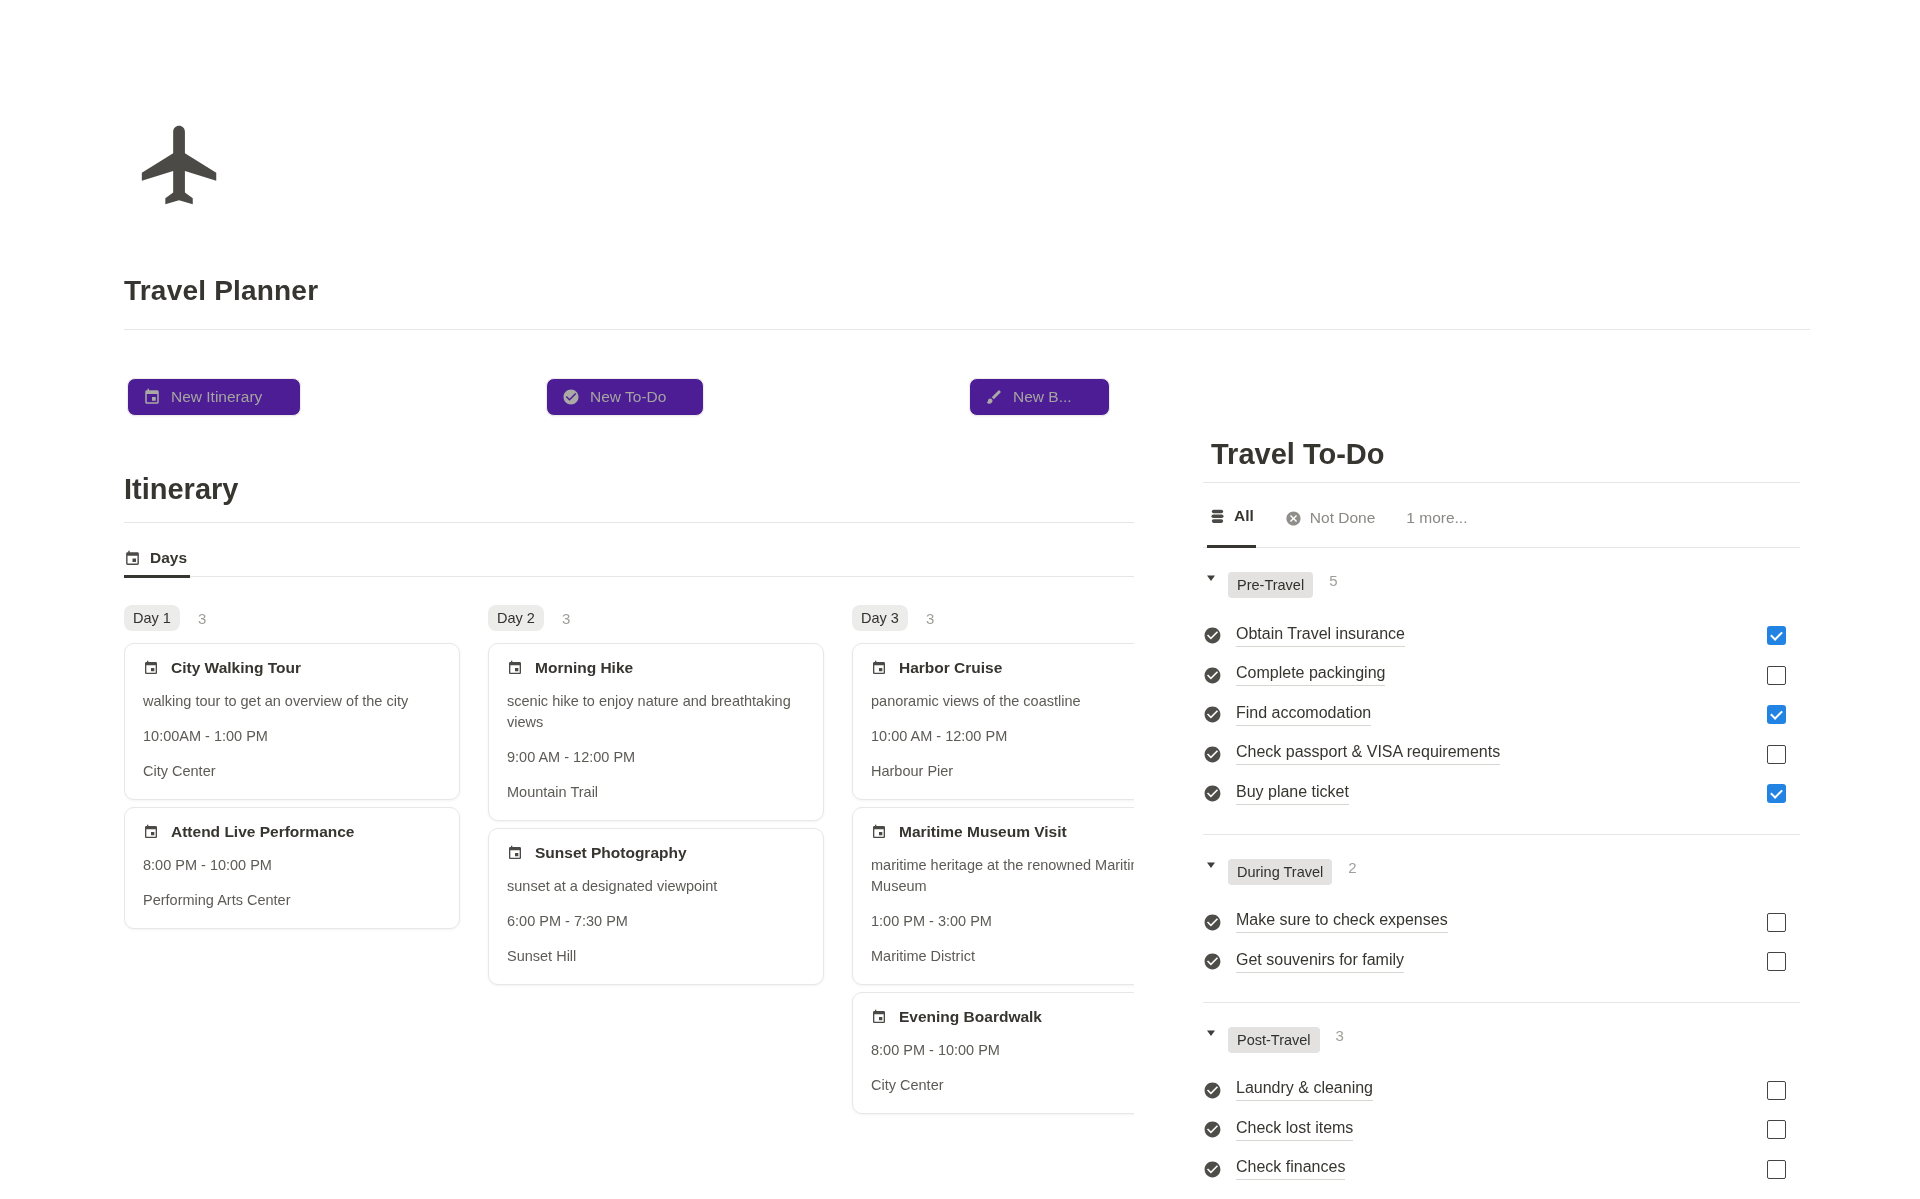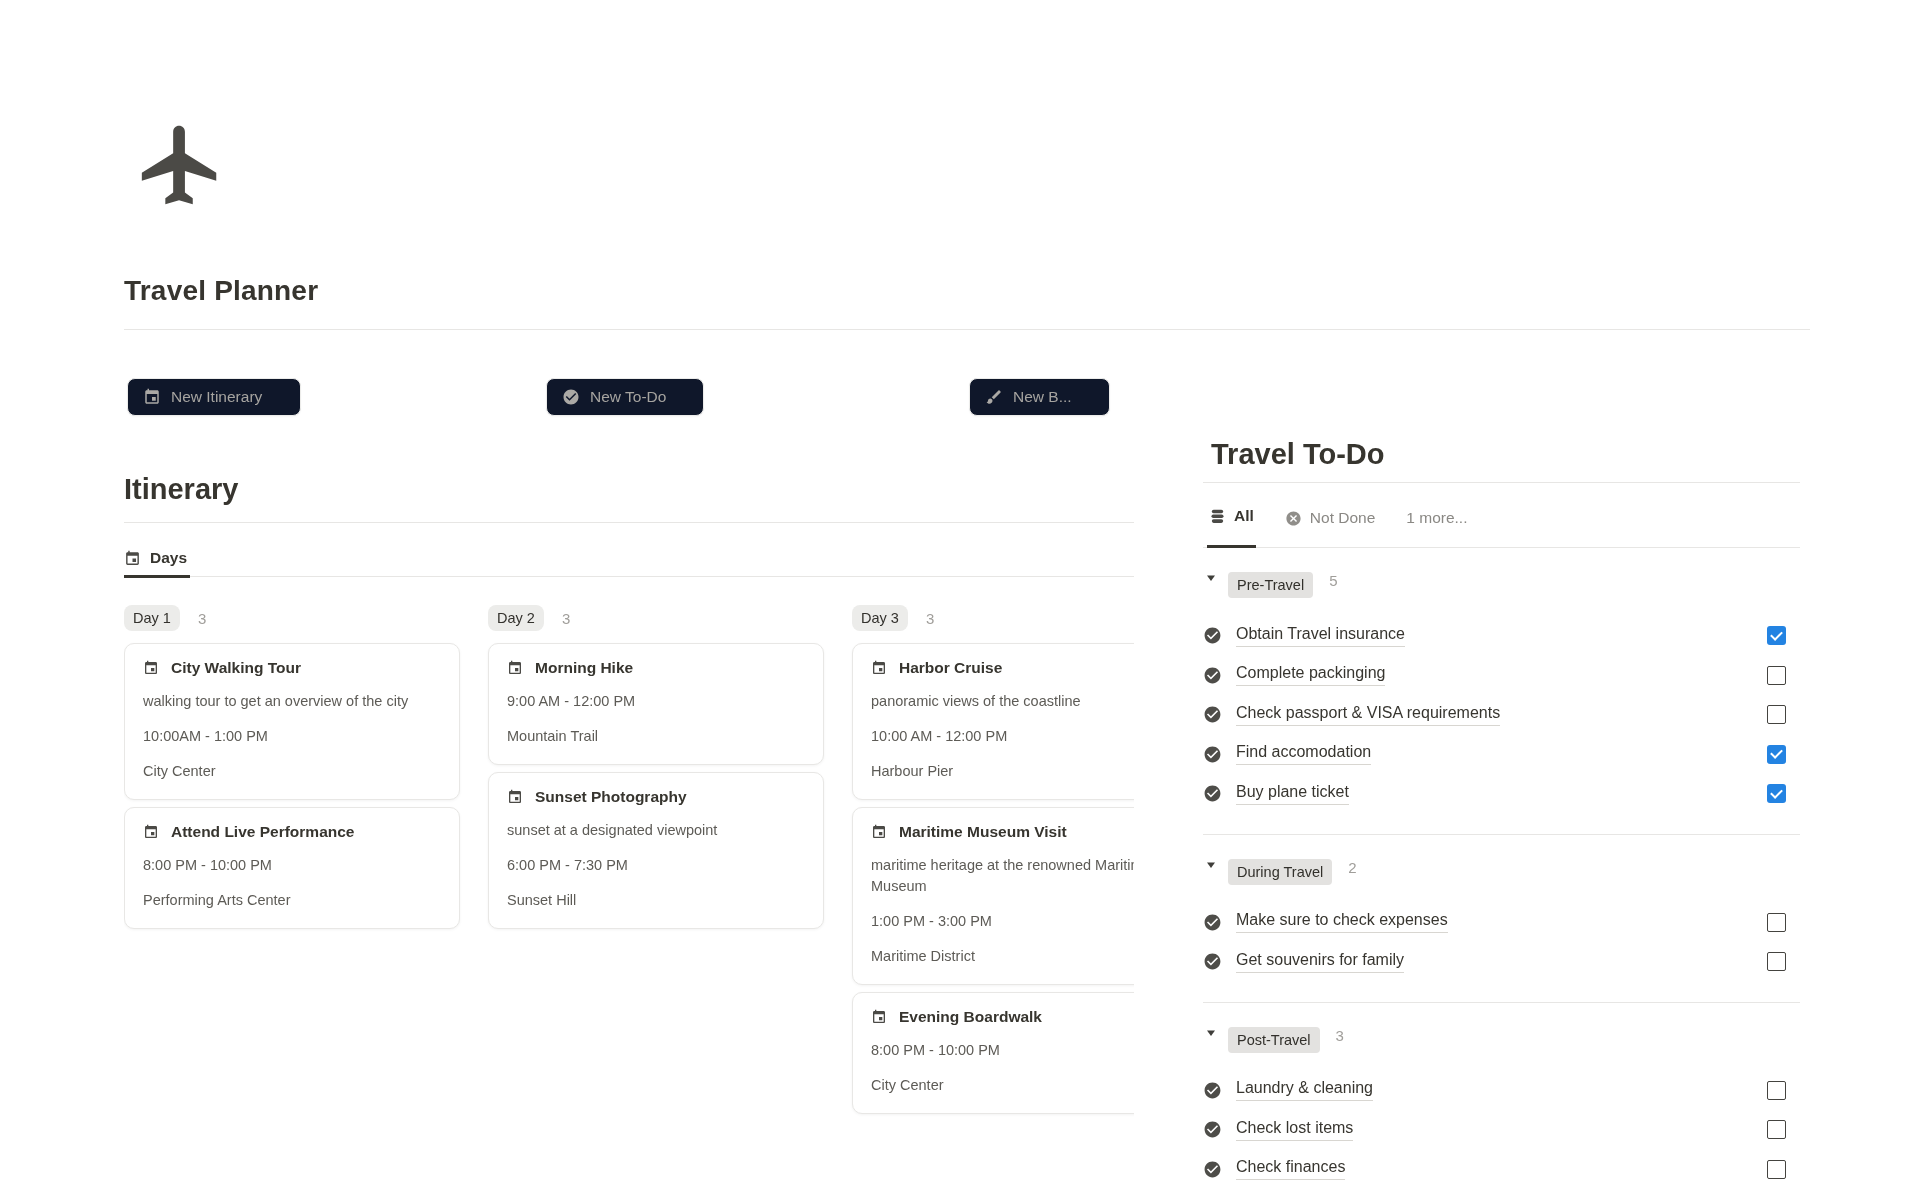--- a/index.html
+++ b/index.html
@@ -26,21 +26,21 @@
   svg{display:block;}
 
   
   .page-icon{position:absolute;left:134px;top:118px;width:94px;height:94px;}
   .page-icon svg{width:94px;height:94px;fill:var(--icon-dark);}
   .page-title{position:absolute;left:124px;top:248px;font-size:28px;line-height:48px;font-weight:700;color:var(--text);letter-spacing:.2px;}
   .top-divider{position:absolute;left:124px;top:329px;width:1686px;height:1px;background:var(--divider);}
 
   
   .action-btn{
-    position:absolute;top:378px;height:38px;background:#0f172a;
+    position:absolute;top:378px;height:38px;background:#4c1d95;
     border:1px solid #ececea;border-radius:8px;
     box-shadow:0 1px 2px rgba(15,15,15,.04);
     display:flex;align-items:center;gap:10px;padding:0 15px;
     color:#a6a4a0;font-size:15.5px;cursor:pointer;white-space:nowrap;
   }
   .action-btn svg{width:18px;height:18px;fill:#aba9a5;flex:none;}
   #btn-new-itinerary{left:127px;width:174px;}
   #btn-new-todo{left:546px;width:158px;}
   #btn-new-b{left:969px;width:141px;}
 
@@ -208,20 +208,21 @@
       <span class="col-count">3</span>
     </div>
     <div>
   <div class="card">
     <div class="card-title">
       <svg>
                 <use href="#i-calendar"></use>
               </svg>
       <span>Morning Hike</span>
     </div>
+    <div class="card-field">scenic hike to enjoy nature and breathtaking views</div>
     <div class="card-field">9:00 AM - 12:00 PM</div>
     <div class="card-field">Mountain Trail</div>
   </div>
 
 
   <div class="card">
     <div class="card-title">
       <svg>
                 <use href="#i-calendar"></use>
               </svg>
@@ -333,34 +334,34 @@
     <span class="spacer"></span>
     <span class="cb unchecked"></span>
   </div>
 
   <div class="todo-row">
     <span class="bullet">
               <svg>
                 <use href="#i-check-circle"></use>
               </svg>
             </span>
+    <span class="todo-label">Find accomodation</span>
+    <span class="spacer"></span>
+    <span class="cb checked"></span>
+  </div>
+
+  <div class="todo-row">
+    <span class="bullet">
+              <svg>
+                <use href="#i-check-circle"></use>
+              </svg>
+            </span>
     <span class="todo-label">Check passport &amp; VISA requirements</span>
     <span class="spacer"></span>
     <span class="cb unchecked"></span>
-  </div>
-
-  <div class="todo-row">
-    <span class="bullet">
-              <svg>
-                <use href="#i-check-circle"></use>
-              </svg>
-            </span>
-    <span class="todo-label">Find accomodation</span>
-    <span class="spacer"></span>
-    <span class="cb checked"></span>
   </div>
 
   <div class="todo-row">
     <span class="bullet">
               <svg>
                 <use href="#i-check-circle"></use>
               </svg>
             </span>
     <span class="todo-label">Buy plane ticket</span>
     <span class="spacer"></span>

